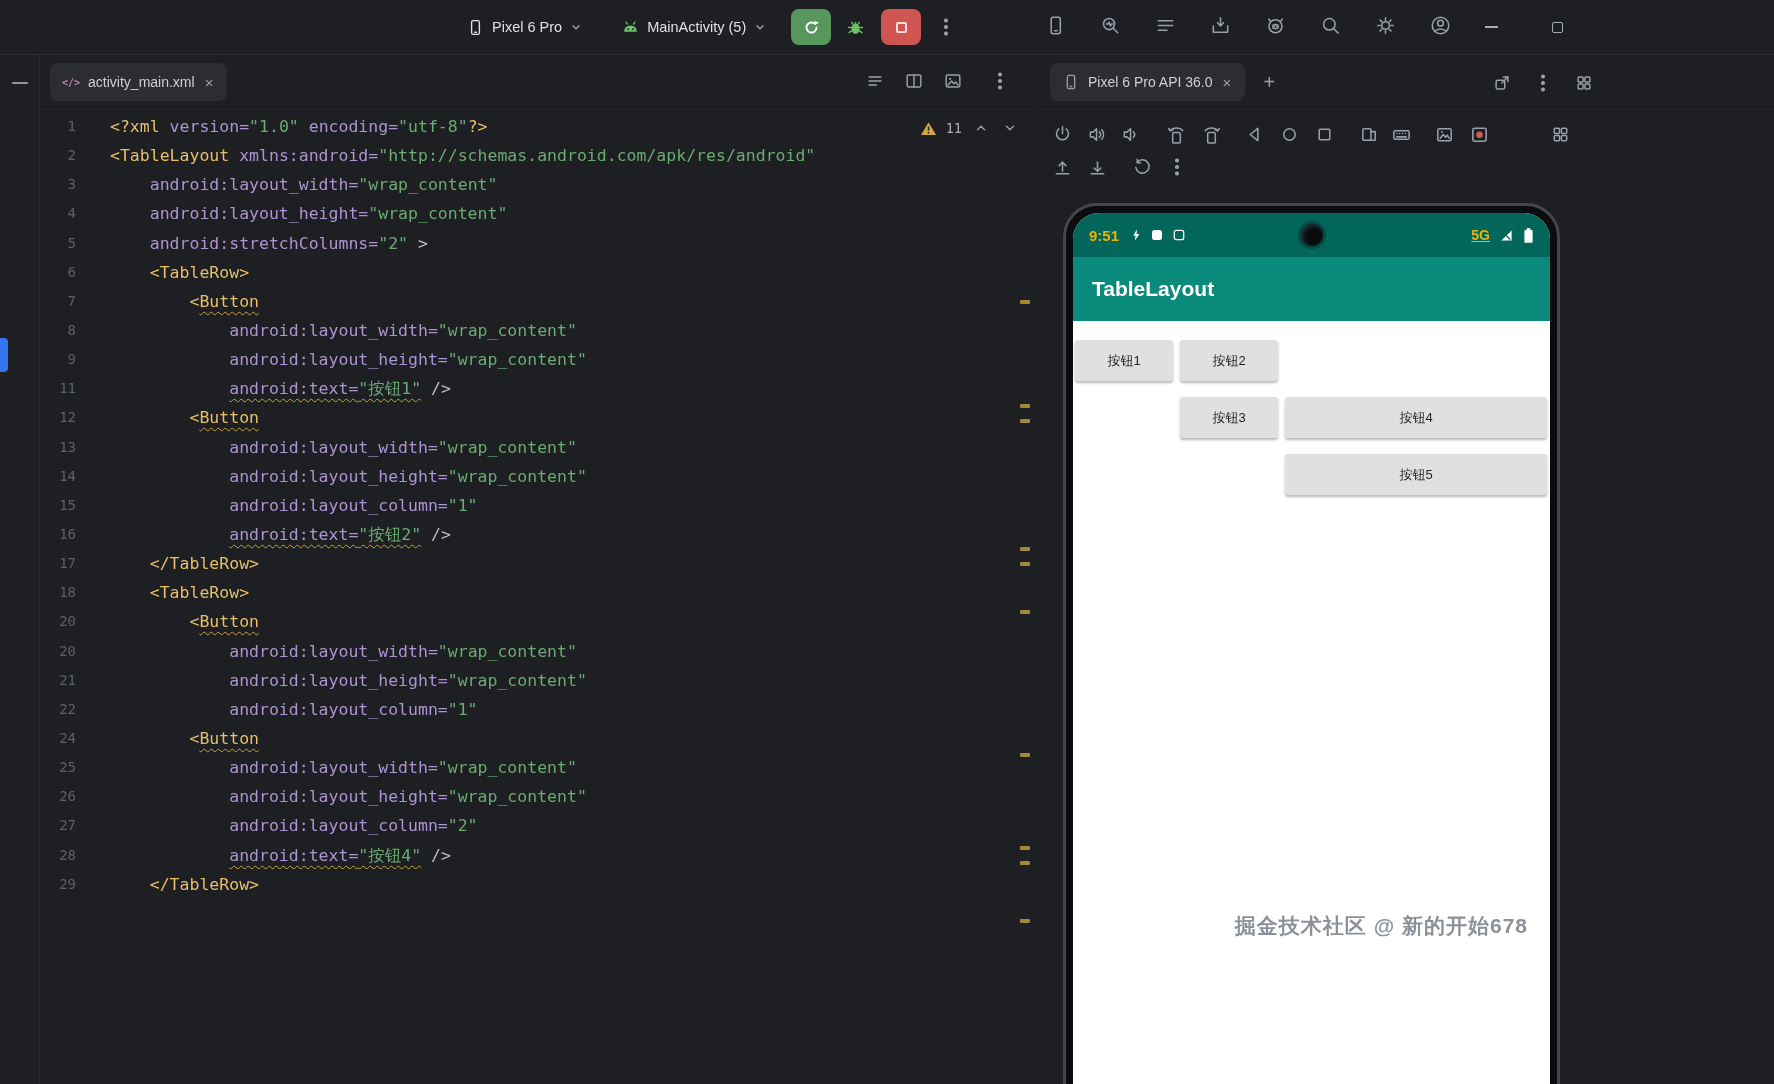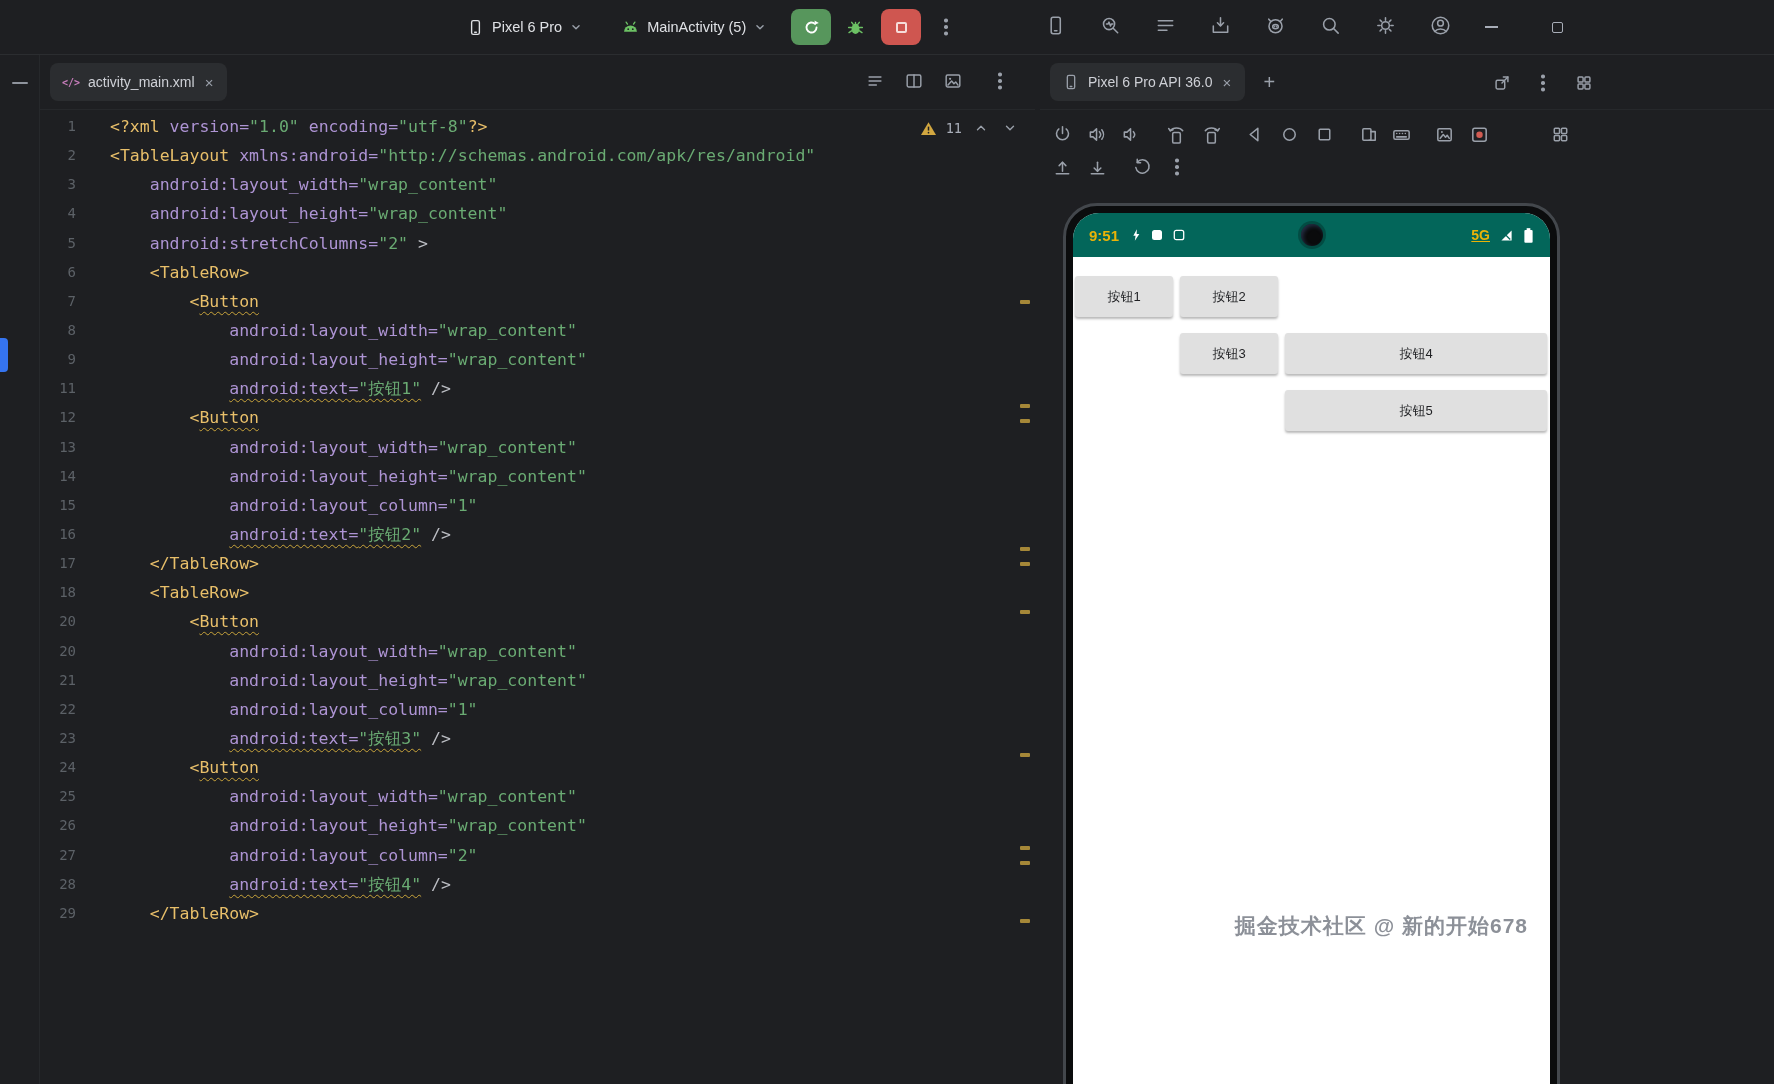--- a/index.html
+++ b/index.html
@@ -253,21 +253,20 @@
         <div class="code-line"><span class="ln">13</span><span class="lc" style="padding-left: 12ch;"><span class="tok-attr">android:layout_width=</span><span class="tok-str">"wrap_content"</span></span></div>
         <div class="code-line"><span class="ln">14</span><span class="lc" style="padding-left: 12ch;"><span class="tok-attr">android:layout_height=</span><span class="tok-str">"wrap_content"</span></span></div>
         <div class="code-line"><span class="ln">15</span><span class="lc" style="padding-left: 12ch;"><span class="tok-attr">android:layout_column=</span><span class="tok-str">"1"</span></span></div>
         <div class="code-line"><span class="ln">16</span><span class="lc" style="padding-left: 12ch;"><span class="tok-attr warn">android:text=</span><span class="tok-str warn">"按钮2"</span><span class="tok-plain"> /&gt;</span></span></div>
         <div class="code-line"><span class="ln">17</span><span class="lc" style="padding-left: 4ch;"><span class="tok-tag">&lt;/TableRow&gt;</span></span></div>
         <div class="code-line"><span class="ln">18</span><span class="lc" style="padding-left: 4ch;"><span class="tok-tag">&lt;TableRow&gt;</span></span></div>
         <div class="code-line"><span class="ln">20</span><span class="lc" style="padding-left: 8ch;"><span class="tok-tag">&lt;</span><span class="tok-tag warn">Button</span></span></div>
         <div class="code-line"><span class="ln">20</span><span class="lc" style="padding-left: 12ch;"><span class="tok-attr">android:layout_width=</span><span class="tok-str">"wrap_content"</span></span></div>
         <div class="code-line"><span class="ln">21</span><span class="lc" style="padding-left: 12ch;"><span class="tok-attr">android:layout_height=</span><span class="tok-str">"wrap_content"</span></span></div>
         <div class="code-line"><span class="ln">22</span><span class="lc" style="padding-left: 12ch;"><span class="tok-attr">android:layout_column=</span><span class="tok-str">"1"</span></span></div>
-        <div class="code-line"><span class="ln">23</span><span class="lc" style="padding-left: 12ch;"><span class="tok-attr warn">android:text=</span><span class="tok-str warn">"按钮3"</span><span class="tok-plain"> /&gt;</span></span></div>
         <div class="code-line"><span class="ln">24</span><span class="lc" style="padding-left: 8ch;"><span class="tok-tag">&lt;</span><span class="tok-tag warn">Button</span></span></div>
         <div class="code-line"><span class="ln">25</span><span class="lc" style="padding-left: 12ch;"><span class="tok-attr">android:layout_width=</span><span class="tok-str">"wrap_content"</span></span></div>
         <div class="code-line"><span class="ln">26</span><span class="lc" style="padding-left: 12ch;"><span class="tok-attr">android:layout_height=</span><span class="tok-str">"wrap_content"</span></span></div>
         <div class="code-line"><span class="ln">27</span><span class="lc" style="padding-left: 12ch;"><span class="tok-attr">android:layout_column=</span><span class="tok-str">"2"</span></span></div>
         <div class="code-line"><span class="ln">28</span><span class="lc" style="padding-left: 12ch;"><span class="tok-attr warn">android:text=</span><span class="tok-str warn">"按钮4"</span><span class="tok-plain"> /&gt;</span></span></div>
         <div class="code-line"><span class="ln">29</span><span class="lc" style="padding-left: 4ch;"><span class="tok-tag">&lt;/TableRow&gt;</span></span></div>
       </div>
     <div class="inspect">
       <svg viewBox="0 0 18 16" width="17" height="15">
           <path d="M9 1.2 17 14.8H1Z" fill="#d2a740"></path>
@@ -463,20 +462,23 @@
         <span class="net">5G</span>
         <svg viewBox="0 0 14 14" width="13" height="13">
             <path d="M1.5 12.5h11V1.5Z" fill="#fff"></path>
             <path d="M2.5 2.8l8.5 8.5" stroke="#03665a" stroke-width="1.4"></path>
           </svg>
         <svg viewBox="0 0 12 18" width="11" height="17">
             <rect x="4" y="1" width="4" height="2" fill="#fff"></rect>
             <rect x="1.5" y="3" width="9" height="14" rx="1.2" fill="#fff"></rect>
           </svg>
       </div>
+      <div class="abar">
+        <span>TableLayout</span>
+      </div>
       <div class="content">
         <div class="btn-grid">
             <button class="abtn" style="grid-area: 1 / 1;">按钮1</button>
             <button class="abtn" style="grid-area: 1 / 2;">按钮2</button>
             <button class="abtn" style="grid-area: 2 / 2;">按钮3</button>
             <button class="abtn stretch" style="grid-area: 2 / 3;">按钮4</button>
             <button class="abtn stretch" style="grid-area: 3 / 3;">按钮5</button>
           </div>
       </div>
       <div class="watermark">掘金技术社区 @ 新的开始678</div>

